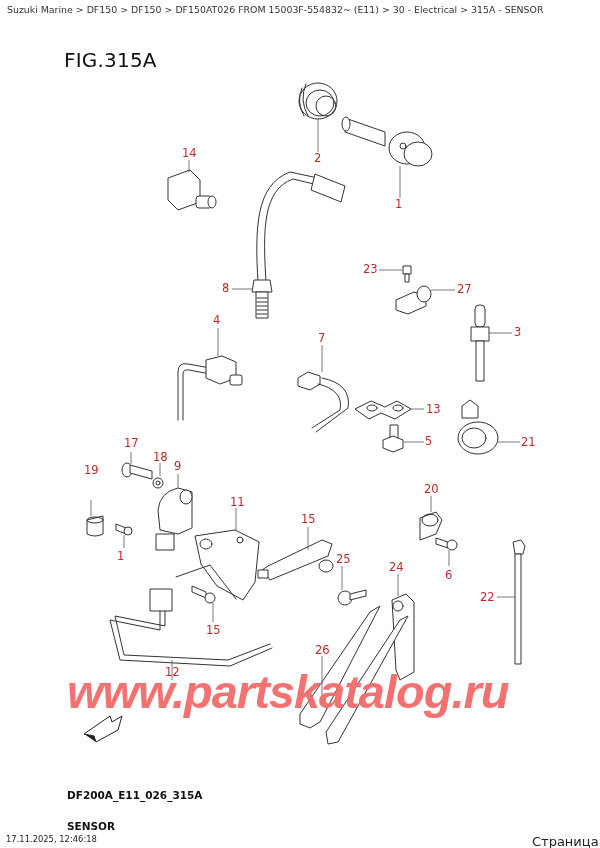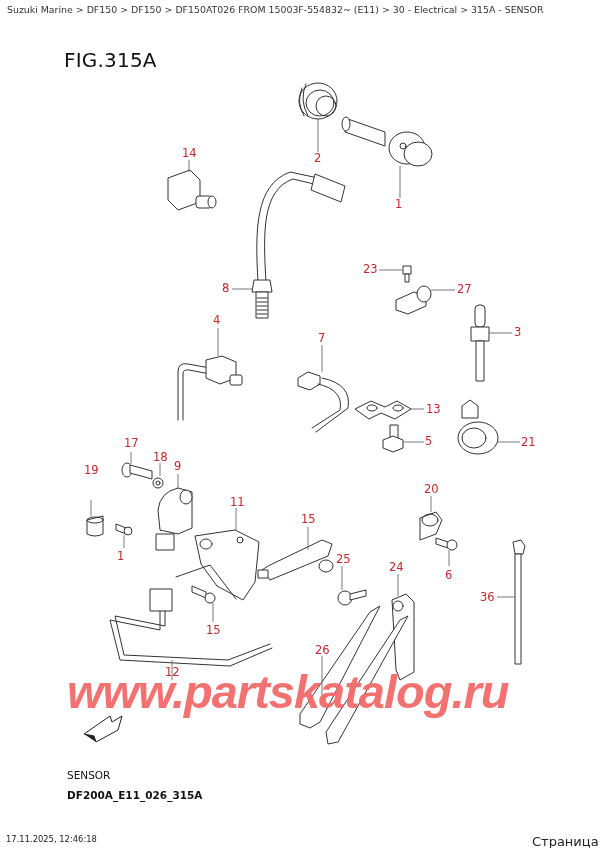--- a/index.html
+++ b/index.html
@@ -6,21 +6,21 @@
   body { width:600px; height:848px; position:relative; overflow:hidden;
          font-family:"DejaVu Sans", sans-serif; color:#222; }
   .breadcrumb { position:absolute; left:7px; top:4px; font-size:9.4px; color:#333; white-space:nowrap; }
   .breadcrumb span.sep { margin:0 3px; }
   .fig-title { position:absolute; left:64px; top:48px; font-size:20px; font-weight:normal; color:#111; letter-spacing:0.2px; }
   .diagram { position:absolute; left:0; top:0; width:600px; height:848px; }
   .callout { position:absolute; font-size:11.5px; color:#c0282d; font-family:"DejaVu Sans", sans-serif; line-height:1;text-align:center; }
   .watermark { position:absolute; left:67px; top:664px; font-size:47px; font-weight:bold; color:#f26b6b;
                font-family:"Liberation Sans", sans-serif; letter-spacing:-1px; opacity:0.95; white-space:nowrap;font-style:italic; }
   .drawing-code { position:absolute; left:67px; top:789px; font-size:10.5px; font-weight:bold; color:#111; }
-  .drawing-name { position:absolute; left:67px; top:769px; font-size:10.5px; font-weight:normal; color:#111; }
+  .drawing-name { position:absolute; left:67px; top:820px; font-size:10.5px; font-weight:bold; color:#111; }
   .print-time { position:absolute; left:6px; top:834px; font-size:8.4px; color:#222; }
   .page-info { position:absolute; left:516px; top:834px; font-size:13px; color:#222;margin-left:16px; }
   svg .p { fill:none; stroke:#333; stroke-width:1; stroke-linejoin:round; stroke-linecap:round; }
   svg .pf { fill:#fff; stroke:#333; stroke-width:1; stroke-linejoin:round; }
   svg .ld { stroke:#555; stroke-width:0.8; fill:none; }
 </style>
 </head>
 <body>
 
 <div class="breadcrumb">
@@ -216,21 +216,21 @@
 <span class="callout" style="left:165px;top:667px">12</span>
 <span class="callout" style="left:426px;top:404px">13</span>
 <span class="callout" style="left:182px;top:148px">14</span>
 <span class="callout" style="left:206px;top:625px">15</span>
 <span class="callout" style="left:117px;top:551px">1</span>
 <span class="callout" style="left:124px;top:438px">17</span>
 <span class="callout" style="left:153px;top:452px">18</span>
 <span class="callout" style="left:84px;top:465px">19</span>
 <span class="callout" style="left:424px;top:484px">20</span>
 <span class="callout" style="left:521px;top:437px">21</span>
-<span class="callout" style="left:480px;top:592px">36</span>
+<span class="callout" style="left:480px;top:592px">22</span>
 <span class="callout" style="left:363px;top:264px">23</span>
 <span class="callout" style="left:389px;top:562px">24</span>
 <span class="callout" style="left:336px;top:554px">25</span>
 <span class="callout" style="left:315px;top:645px">26</span>
 <span class="callout" style="left:457px;top:284px">27</span>
 
 <div class="watermark">www.partskatalog.ru</div>
 
 <div class="drawing-code">DF200A_E11_026_315A</div>
 <div class="drawing-name">SENSOR</div>

